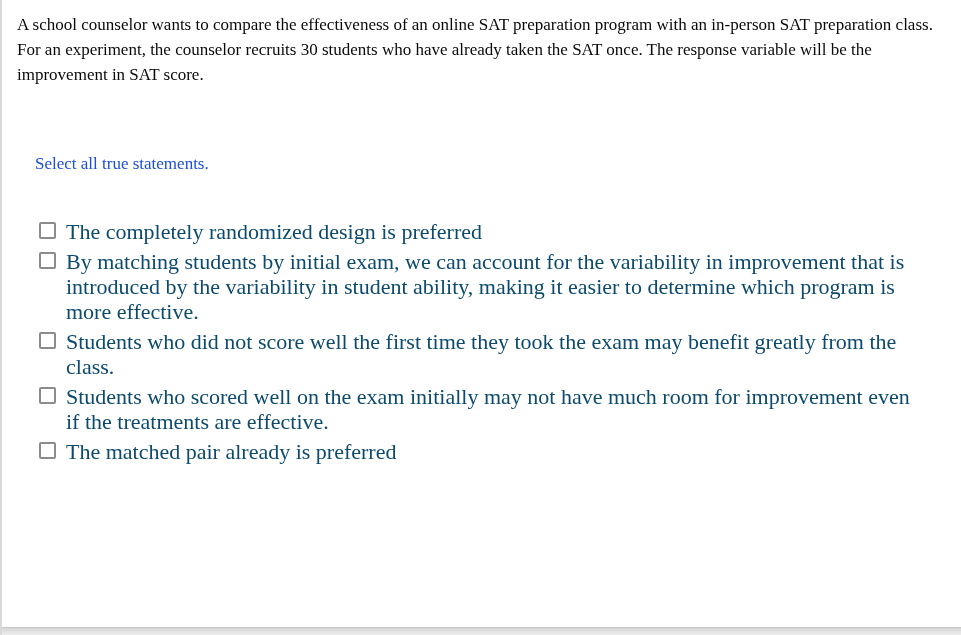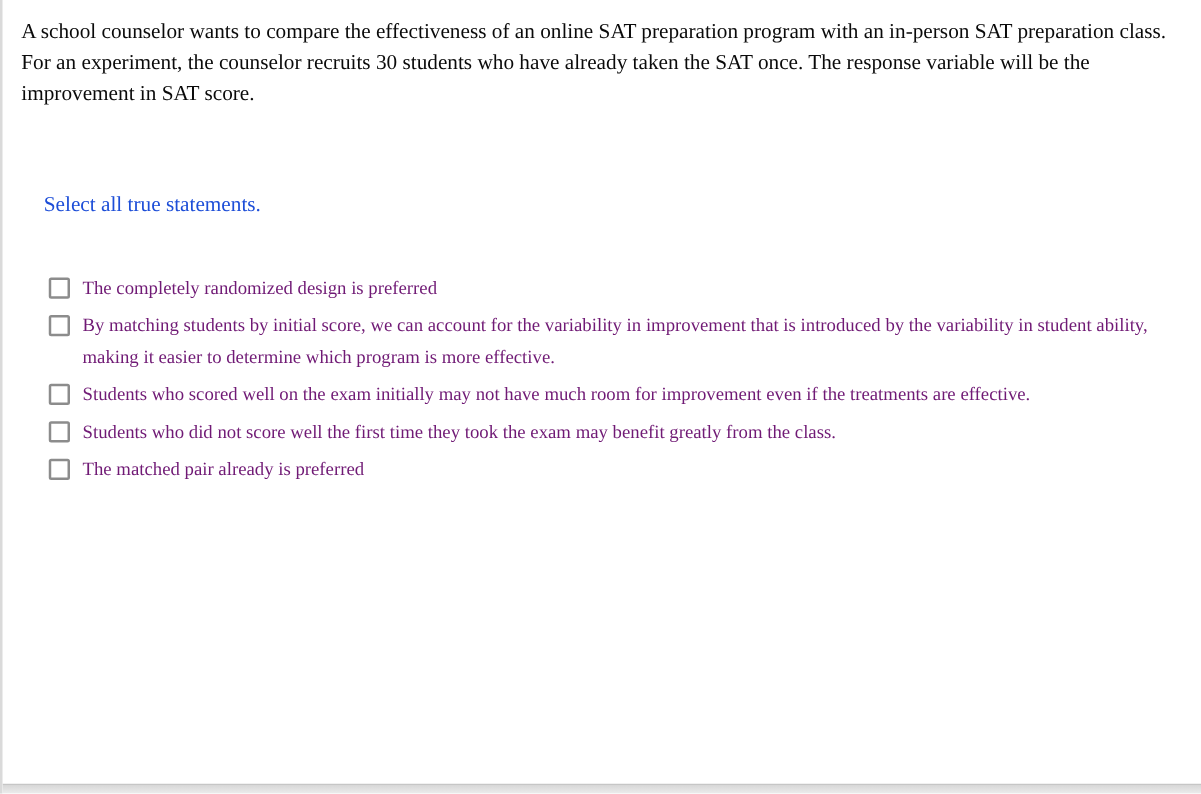--- a/index.html
+++ b/index.html
@@ -47,23 +47,23 @@
     width: 17px;
     height: 17px;
     flex: 0 0 17px;
     border: 2px solid #8c8c8c;
     border-radius: 2px;
     background: #ffffff;
     margin: 3px 0 0 0;
     cursor: pointer;
   }
   .option-label {
-    font-size: 15px;
+    font-size: 22px;
     line-height: 25px;
-    color: #701a75;
+    color: #0c4a6e;
     margin-left: 10px;
     cursor: default;
   }
   .bottom-edge {
     position: absolute;
     left: 0;
     right: 0;
     bottom: 0;
     height: 7px;
     border-top: 1px solid #c6c6c6;
@@ -82,31 +82,31 @@
 
     <div class="options">
 
       <div class="option">
         <span class="checkbox" role="checkbox" aria-checked="false"></span>
         <span class="option-label">The completely randomized design is preferred</span>
       </div>
 
       <div class="option">
         <span class="checkbox" role="checkbox" aria-checked="false"></span>
-        <span class="option-label">By matching students by initial score, we can account for the variability in improvement that is introduced by the variability in student ability, making it easier to determine which program is more effective.</span>
+        <span class="option-label">By matching students by initial exam, we can account for the variability in improvement that is introduced by the variability in student ability, making it easier to determine which program is more effective.</span>
+      </div>
+
+      <div class="option">
+        <span class="checkbox" role="checkbox" aria-checked="false"></span>
+        <span class="option-label">Students who did not score well the first time they took the exam may benefit greatly from the class.</span>
       </div>
 
       <div class="option">
         <span class="checkbox" role="checkbox" aria-checked="false"></span>
         <span class="option-label">Students who scored well on the exam initially may not have much room for improvement even if the treatments are effective.</span>
-      </div>
-
-      <div class="option">
-        <span class="checkbox" role="checkbox" aria-checked="false"></span>
-        <span class="option-label">Students who did not score well the first time they took the exam may benefit greatly from the class.</span>
       </div>
 
 
       <div class="option">
         <span class="checkbox" role="checkbox" aria-checked="false"></span>
         <span class="option-label">The matched pair already is preferred</span>
       </div>
 
     </div>
   </div>

